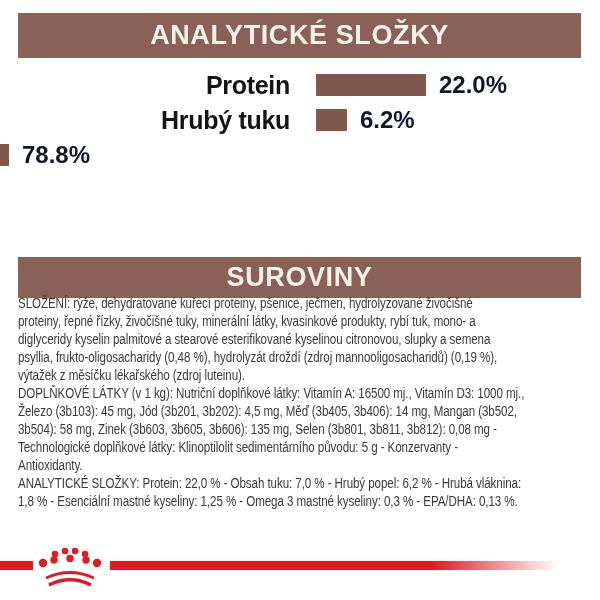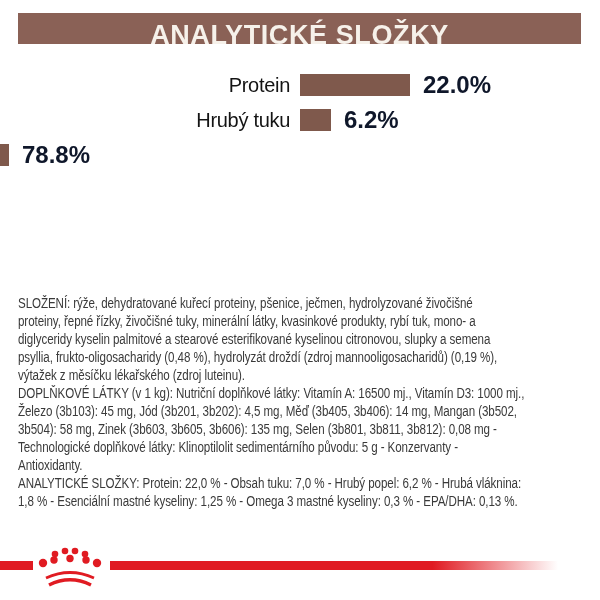--- a/index.html
+++ b/index.html
@@ -18,44 +18,44 @@
   .section-header {
     position: absolute;
     left: 18px;
     width: 563px;
     background: var(--header-bg, #8a6156);
     color: var(--header-fg, #f6f1ea);
     font-weight: bold;
     text-align: center;
     letter-spacing: 0.6px;
   }
-  #hdr-analytics { top: 13px; height: 31px; line-height: 45px; font-size: 27px; }
+  #hdr-analytics { top: 13px; height: 45px; line-height: 45px; font-size: 27px; }
   #hdr-ingredients { top: 257px; height: 41px; line-height: 41px; font-size: 27px; }
 
   
   .chart {
     position: absolute;
     top: 73px;
     left: 0;
     width: 600px;
   }
   .bar-row {
     display: flex;
     align-items: center;
     height: 24px;
     margin-bottom: 11px;
   }
   .bar-label {
     flex: 0 0 290px;
     text-align: right;
-    font-weight: normal;
+    font-weight: bold;
     color: #141414;
-    font-size: 20px;
+    font-size: 25px;
     letter-spacing: -0.3px;
-    margin-right: 10px;
+    margin-right: 26px;
     white-space: nowrap;
   }
   .bar {
     height: 22px;
     background: var(--bar-fill, #7f594c);
     flex: 0 0 auto;
   }
   .bar-value {
     margin-left: 13px;
     font-weight: bold;
@@ -131,20 +131,21 @@
       <span class="bar-value">6.2%</span>
     </div>
 
     <div class="bar-row">
       <span class="bar" style="width: 9px;"></span>
       <span class="bar-value">78.8%</span>
     </div>
 
   </div>
 
+  <div class="section-header" id="hdr-ingredients">SUROVINY</div>
 
   <div class="text-block">
     <div class="text-block-inner">
       <div>
           <div class="body-line">SLOŽENÍ: rýže, dehydratované kuřecí proteiny, pšenice, ječmen, hydrolyzované živočišné</div>
           <div class="body-line">proteiny, řepné řízky, živočišné tuky, minerální látky, kvasinkové produkty, rybí tuk, mono- a</div>
           <div class="body-line">diglyceridy kyselin palmitové a stearové esterifikované kyselinou citronovou, slupky a semena</div>
           <div class="body-line">psyllia, frukto-oligosacharidy (0,48 %), hydrolyzát droždí (zdroj mannooligosacharidů) (0,19 %),</div>
           <div class="body-line">výtažek z měsíčku lékařského (zdroj luteinu).</div>
         </div>

